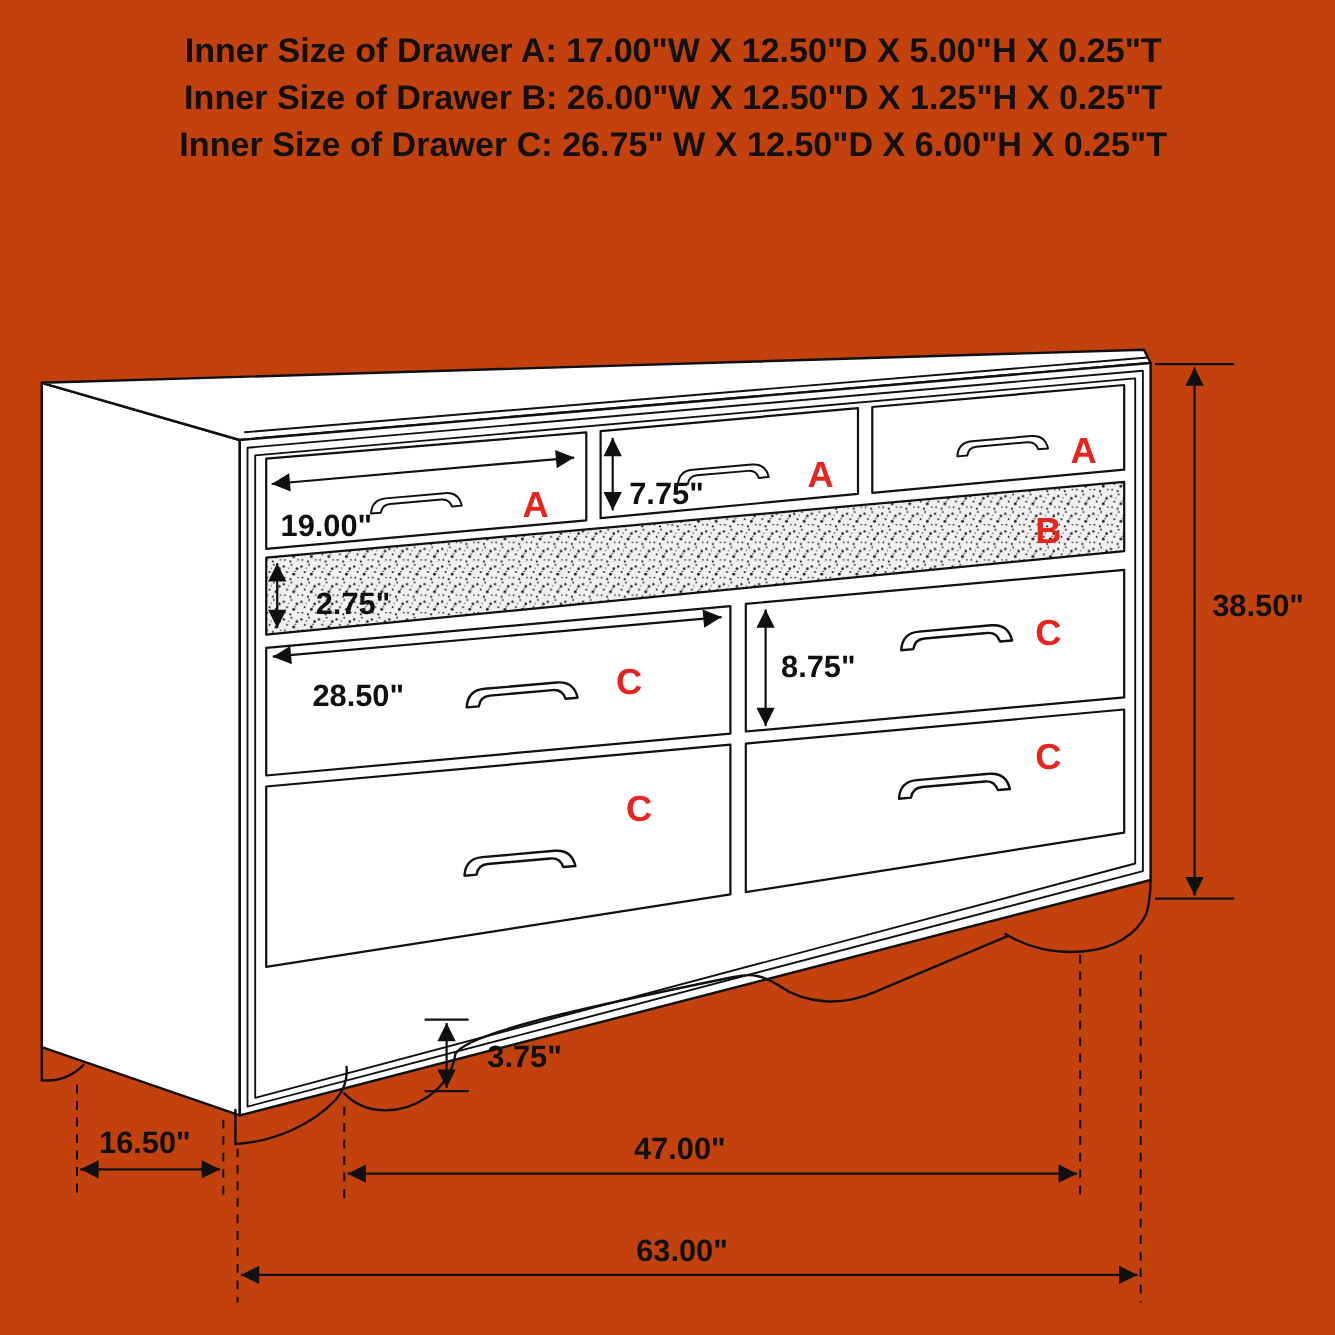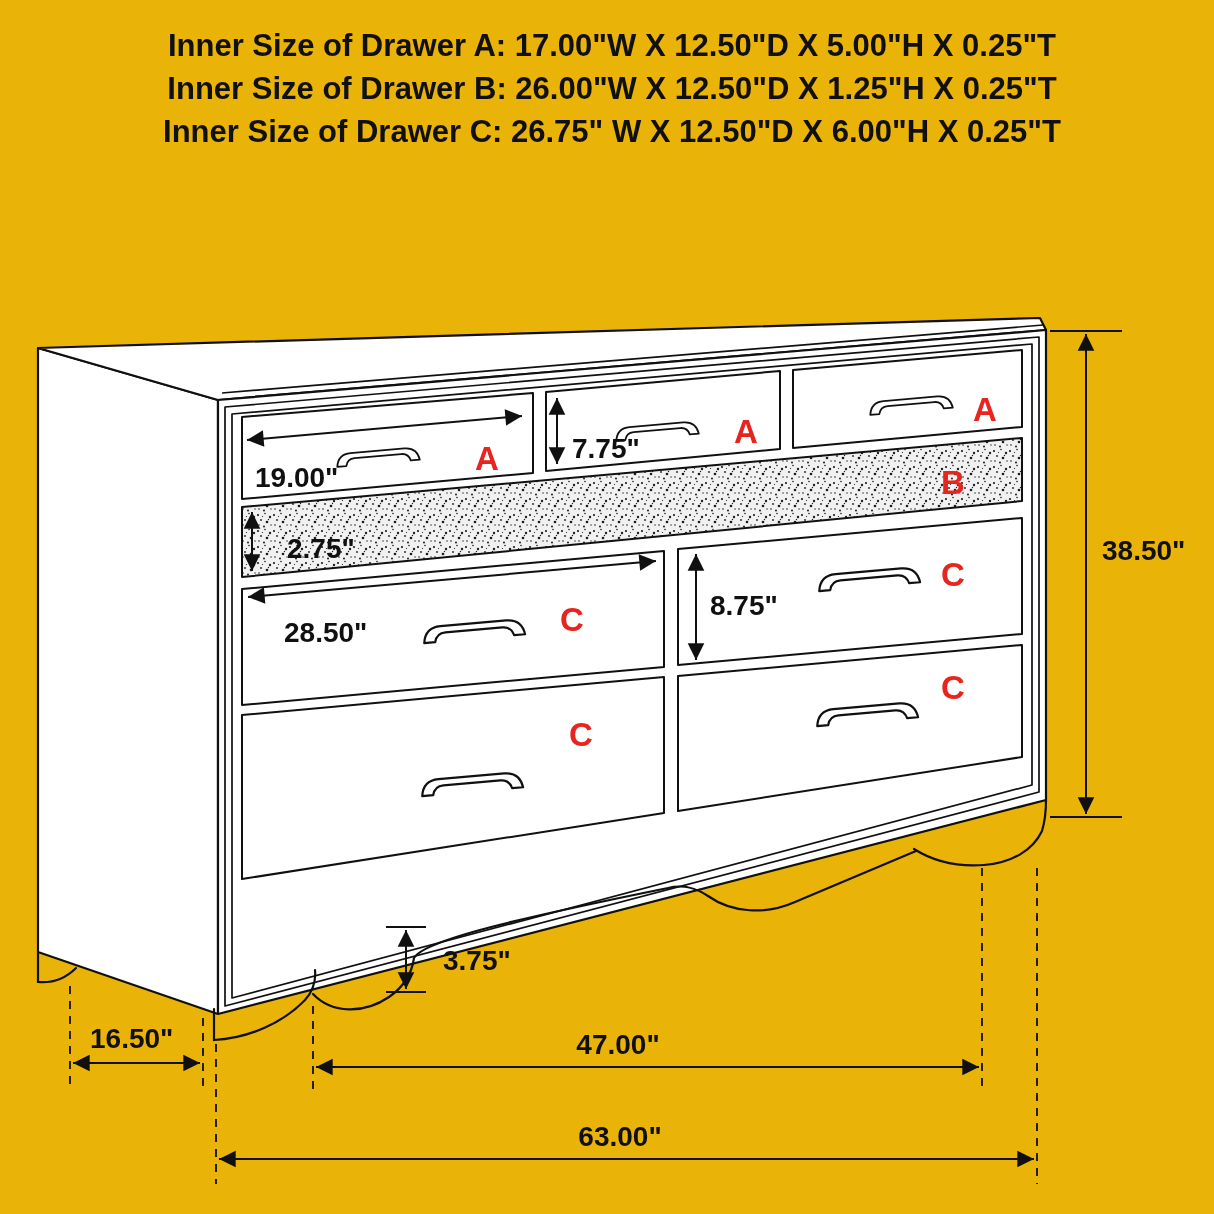--- a/index.html
+++ b/index.html
@@ -1,16 +1,16 @@
 <!DOCTYPE html>
 <html><head>
 <meta charset="utf-8">
 <style>
   html,body { margin:0; padding:0; background:#ffffff; }
-  #stage { position:relative; width:1214px; height:1214px; background:#eab308; overflow:hidden; }
+  #stage { position:relative; width:1214px; height:1214px; background:#c2410c; overflow:hidden; }
   svg { display:block; }
   .outline  { fill:#ffffff; stroke:#101010; stroke-width:2.2; stroke-linejoin:round; }
   .panel    { fill:#ffffff; stroke:#101010; stroke-width:2.2; stroke-linejoin:round; }
   .molding  { fill:none; stroke:#101010; stroke-width:1.7; stroke-linejoin:round; }
   .drawer   { fill:#ffffff; stroke:#101010; stroke-width:2; stroke-linejoin:round; }
   .handle   { fill:#ffffff; stroke:#101010; stroke-width:2; stroke-linejoin:round; }
   .foot     { fill:none; stroke:#101010; stroke-width:2.2; stroke-linecap:round; }
   .dim      { stroke:#101010; stroke-width:2; fill:none; }
   .tick     { stroke:#101010; stroke-width:2; }
   .dash     { stroke:#101010; stroke-width:1.8; fill:none; stroke-dasharray:8 7; }

